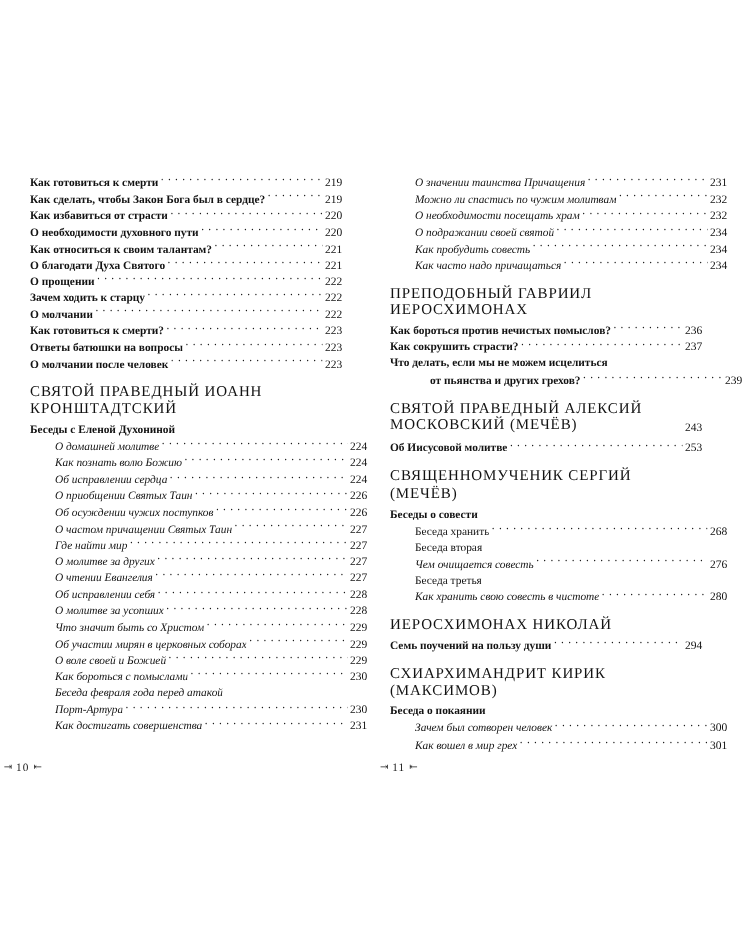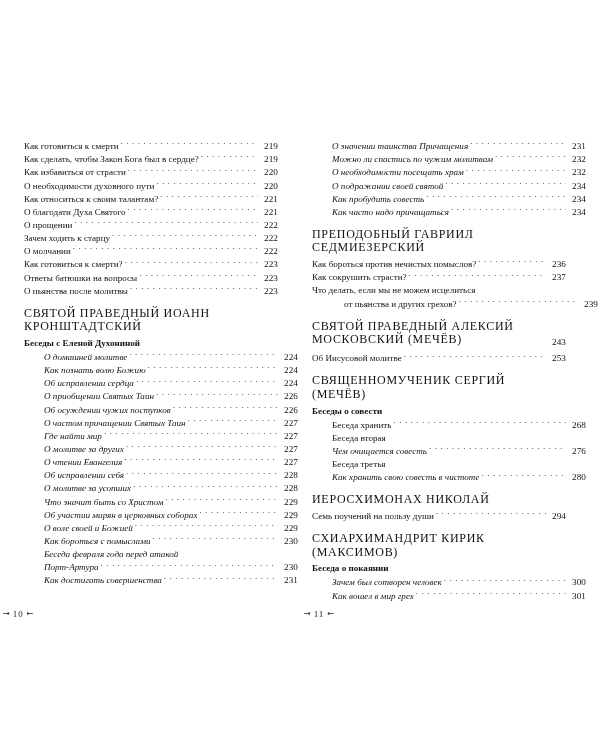--- a/index.html
+++ b/index.html
@@ -70,27 +70,27 @@
     left: 0;
     bottom: 0.08em;
     letter-spacing: 0.6px;
     font-size: 9px;
     color: #151515;
     white-space: nowrap;
   }
   .row .pageno {
     flex: 0 0 auto;
     width: 22px;
-    text-align: center;
+    text-align: left;
     font-size: 9.2px;
   }
   .row.no-leader .leader::before { content: ""; }
 
   
-  .bold   .label { font-weight: normal; }
+  .bold   .label { font-weight: bold; }
   .italic .label { font-style: italic; }
   .roman  .label { font-style: normal; }
 
   .indent1 { padding-left: 20px; }
   .cont    { padding-left: 32px; }
 
   
   .heading {
     font-size: 12px;
     line-height: 13.6px;
@@ -189,21 +189,21 @@
             <span class="label">Как готовиться к смерти?</span>
             <span class="leader"></span>
             <span class="pageno">223</span>
           </div>
           <div class="row bold">
             <span class="label">Ответы батюшки на вопросы</span>
             <span class="leader"></span>
             <span class="pageno">223</span>
           </div>
           <div class="row bold">
-            <span class="label">О пьянства после молитвы</span>
+            <span class="label">О молчании после человек</span>
             <span class="leader"></span>
             <span class="pageno">223</span>
           </div>
         </div>
 
       <div class="heading">
         <span class="hline">СВЯТОЙ ПРАВЕДНЫЙ ИОАНН</span>
         <span class="hline">КРОНШТАДТСКИЙ</span>
       </div>
 
@@ -340,21 +340,21 @@
           </div>
           <div class="row italic indent1">
             <span class="label">Как часто надо причащаться</span>
             <span class="leader"></span>
             <span class="pageno">234</span>
           </div>
         </div>
 
       <div class="heading">
         <span class="hline">ПРЕПОДОБНЫЙ ГАВРИИЛ</span>
-        <span class="hline">СЕДМИЕЗЕРСКИЙ</span>
+        <span class="hline">ИЕРОСХИМОНАХ</span>
       </div>
       <div id="gavriil-entries">
           <div class="row bold">
             <span class="label">Как бороться против нечистых помыслов?</span>
             <span class="leader"></span>
             <span class="pageno">236</span>
           </div>
           <div class="row bold">
             <span class="label">Как сокрушить страсти?</span>
             <span class="leader"></span>

